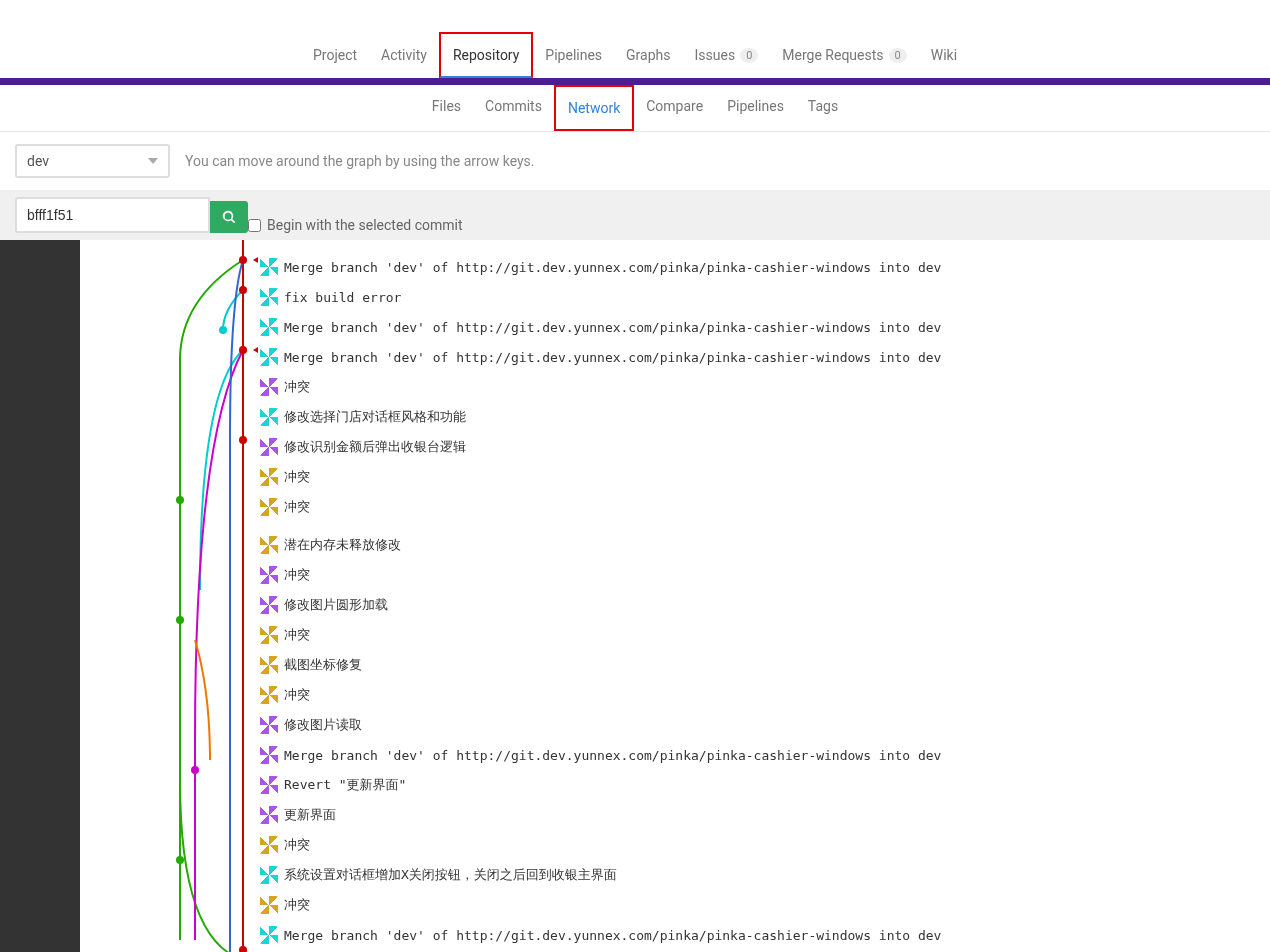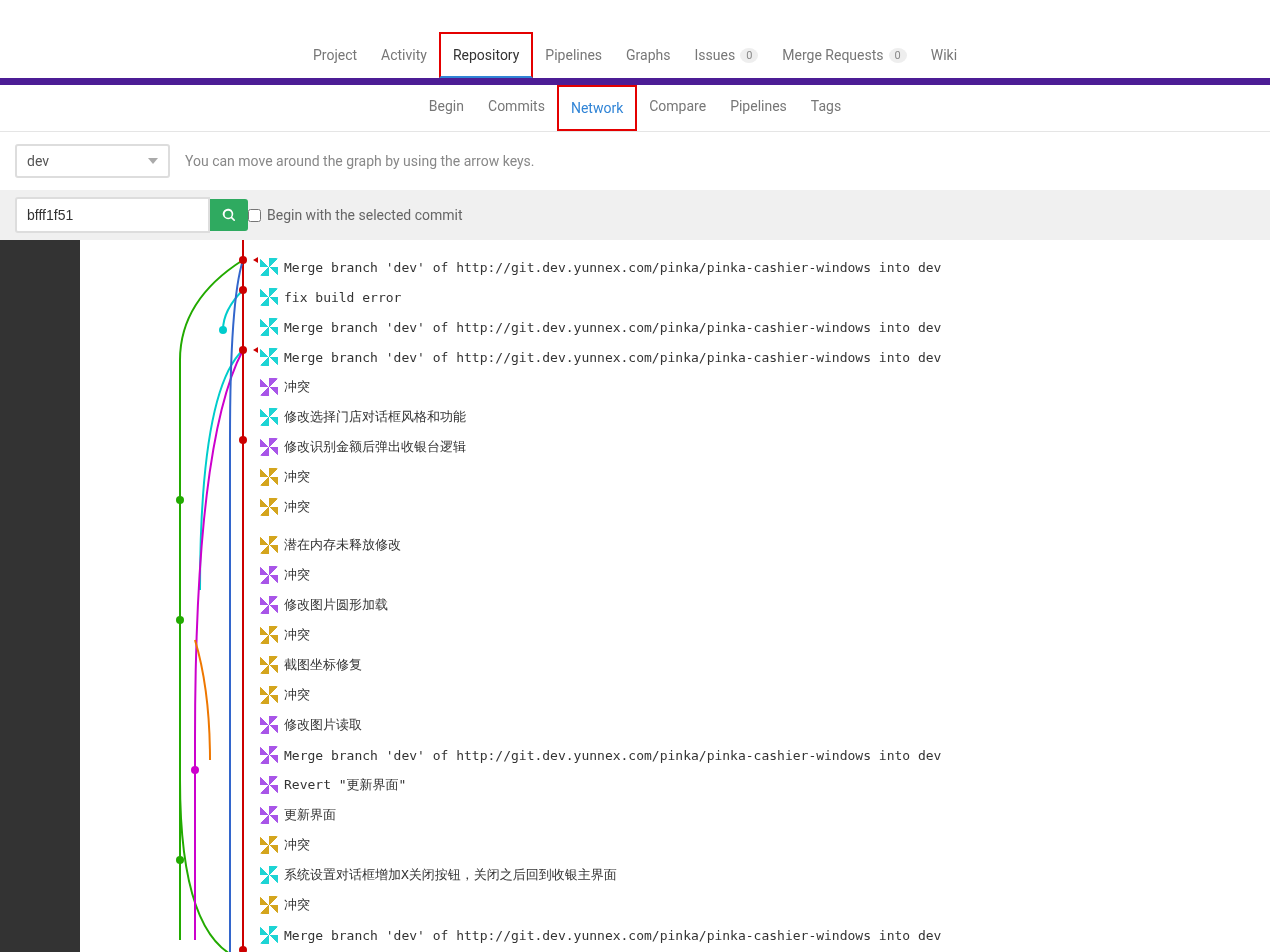--- a/index.html
+++ b/index.html
@@ -15,21 +15,21 @@
     
     .red-box { border: 2px solid #e40000; }
     
     .badge { background: #eee; border-radius: 50%; padding: 1px 6px; font-size: 11px; color: #888; }
     
     .controls-row { display: flex; align-items: center; padding: 12px 15px; gap: 15px; }
     .branch-select { border: 1px solid #ddd; border-radius: 3px; padding: 7px 30px 7px 10px; font-size: 14px; color: #555; background: #fff; width: 155px; position: relative; }
     .branch-select::after { content: ""; position: absolute; right: 10px; top: 50%; transform: translateY(-50%); border-left: 5px solid transparent; border-right: 5px solid transparent; border-top: 6px solid #aaa; }
     .hint-text { color: #888; }
     
-    .search-row { display: flex; align-items: center; padding: 7px 15px; background: #f0f0f0; gap: 0; }
+    .search-row { display: flex; align-items: flex-end; padding: 7px 15px; background: #f0f0f0; gap: 0; }
     .sha-input { border: 1px solid #ddd; border-radius: 3px 0 0 3px; padding: 8px 10px; font-size: 14px; color: #333; background: #fff; width: 195px; }
     .search-btn { background: #2faa60; border: none; border-radius: 0 3px 3px 0; padding: 9px 12px; cursor: pointer; display: flex; align-items: center; justify-content: center; }
     .search-btn svg { width: 14px; height: 14px; fill: #fff; }
     .checkbox-wrap { display: flex; align-items: center; gap: 6px; color: #666; }
     .checkbox-wrap input { width: 13px; height: 13px; }
     
     .graph-container { display: flex; height: 745px; overflow-y: scroll; background: #fff; position: relative; }
     .graph-left { width: 80px; background: #333; flex-shrink: 0; position: relative; }
     .date-marker { position: absolute; left: 0; right: 0; text-align: center; color: #ddd; font-size: 13px; }
     
@@ -60,21 +60,21 @@
     <span class="badge">0</span>
   </div>
   <div class="nav-item">
     <span>Merge Requests</span>
     <span class="badge">0</span>
   </div>
   <div class="nav-item">Wiki</div>
 </div>
 
 <div class="nav-secondary">
-  <div class="nav-item">Begin</div>
+  <div class="nav-item">Files</div>
   <div class="nav-item">Commits</div>
   <div class="nav-item active red-box">Network</div>
   <div class="nav-item">Compare</div>
   <div class="nav-item">Pipelines</div>
   <div class="nav-item">Tags</div>
 </div>
 
 <div class="controls-row">
   <div class="branch-select red-box" style="border-width:2px;">dev</div>
   <div class="hint-text">You can move around the graph by using the arrow keys.</div>

